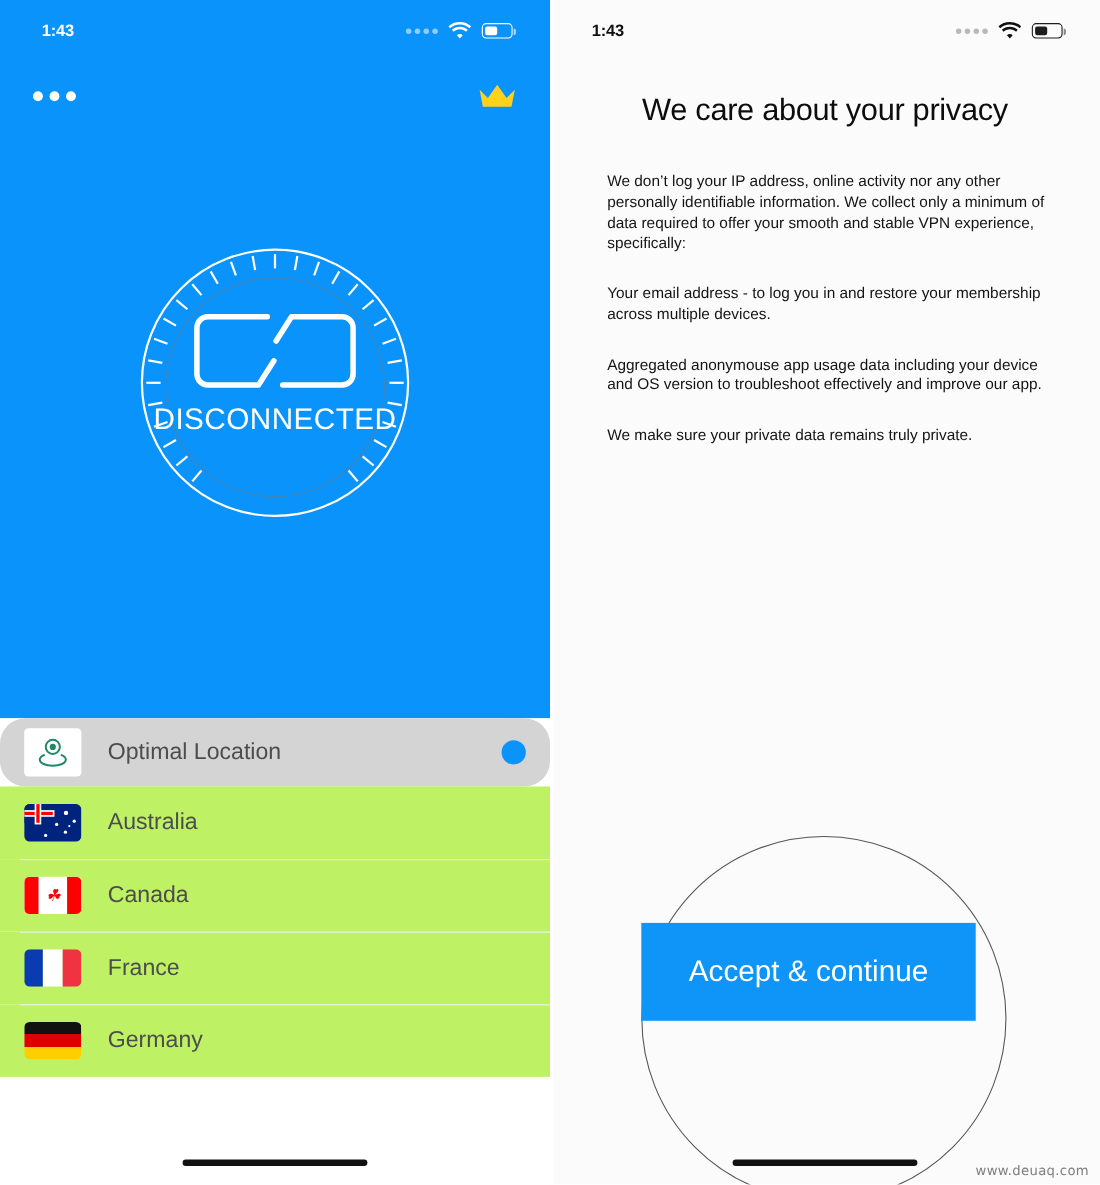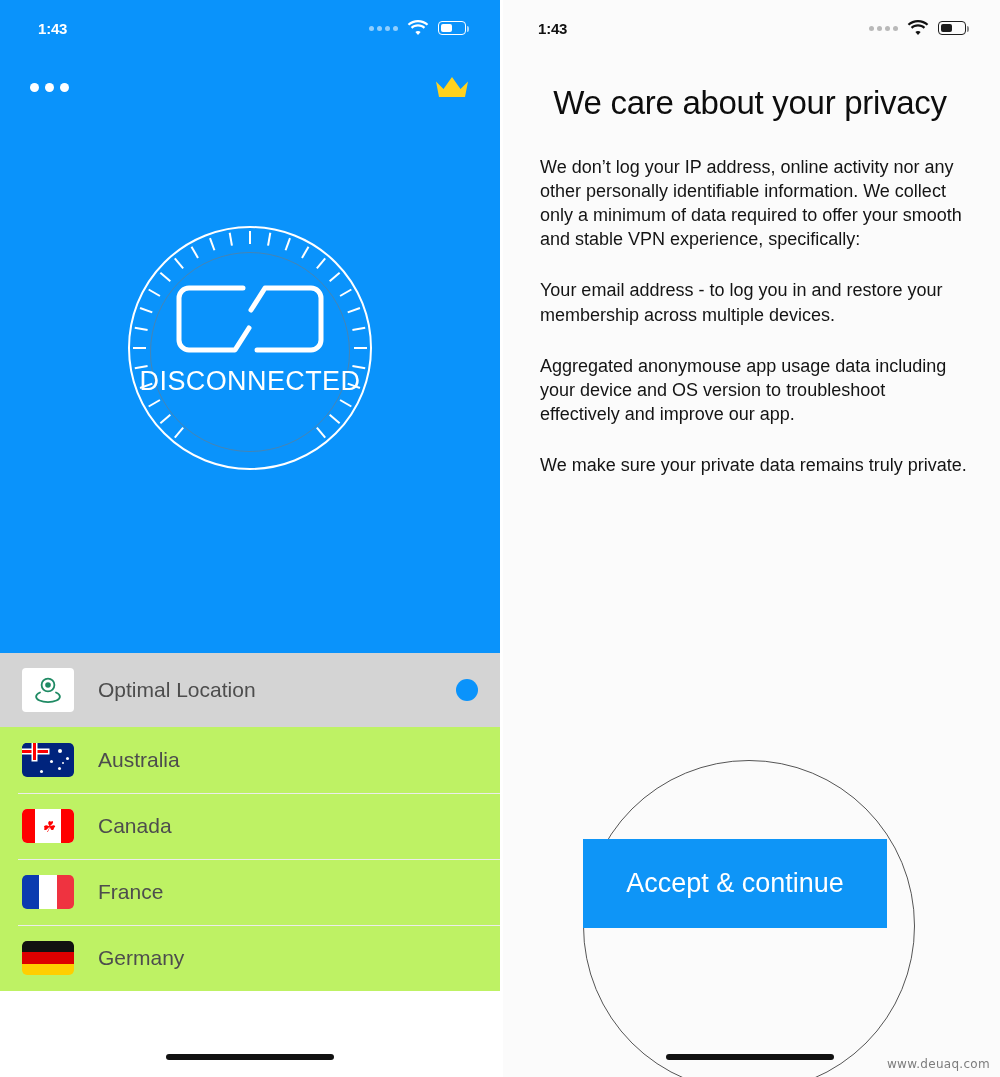--- a/index.html
+++ b/index.html
@@ -209,21 +209,22 @@
     height:66px;
     display:flex;
     align-items:center;
     padding:0 22px 0 22px;
     box-sizing:border-box;
     background:#bef264;
     cursor:pointer;
   }
   .loc-row.selected{
     background:#d4d4d4;
-    height:74px;
+    height:62px;
+    border-radius:23px;
   }
   .loc-row + .loc-row::before{
     content:"";
     position:absolute;
     left:18px;right:0;top:0;
     height:1px;
     background:#ececec;
   }
   .loc-row.selected + .loc-row::before{background:transparent;}
   .flag-tile{
@@ -278,33 +279,33 @@
   .fl-fr span{flex:1 1 0;}
   .fl-de{display:block;}
   .fl-de span{display:block;height:33.34%;}
 
   
   .privacy-title{
     position:absolute;
     left:0;right:0;
     top:84px;
     text-align:center;
-    font-size:33px;
+    font-size:28px;
     color:#0d0d0d;
     letter-spacing:-0.3px;
   }
   .privacy-body{
     position:absolute;
     left:36px;
     right:32px;
     top:155px;
   }
   .privacy-body p{
-    margin:0 0 27px 4px;
-    font-size:18px;
+    margin:0 0 27px 16px;
+    font-size:14px;
     line-height:1.34;
     color:#141414;
   }
   .privacy-body p:last-child{margin-bottom:0;}
 
   .accept-area{
     position:absolute;
     left:0;right:0;
     top:760px;
     height:330px;

